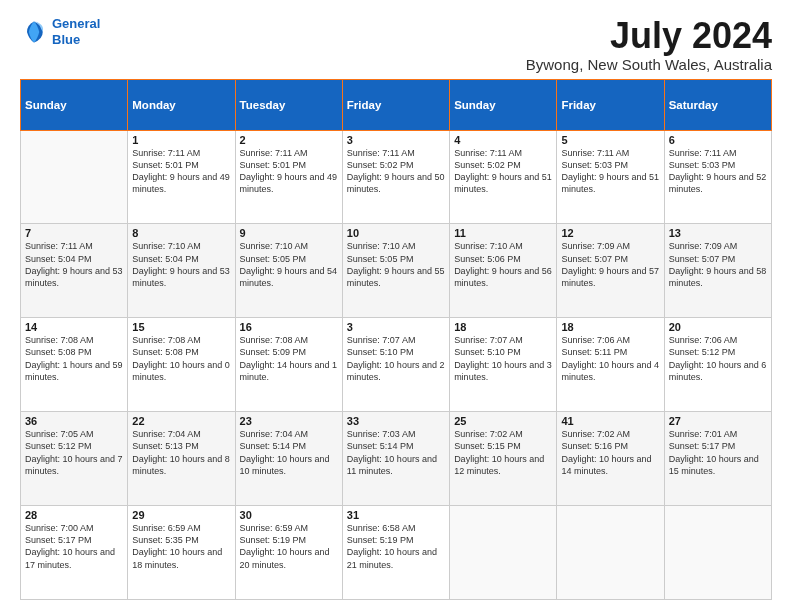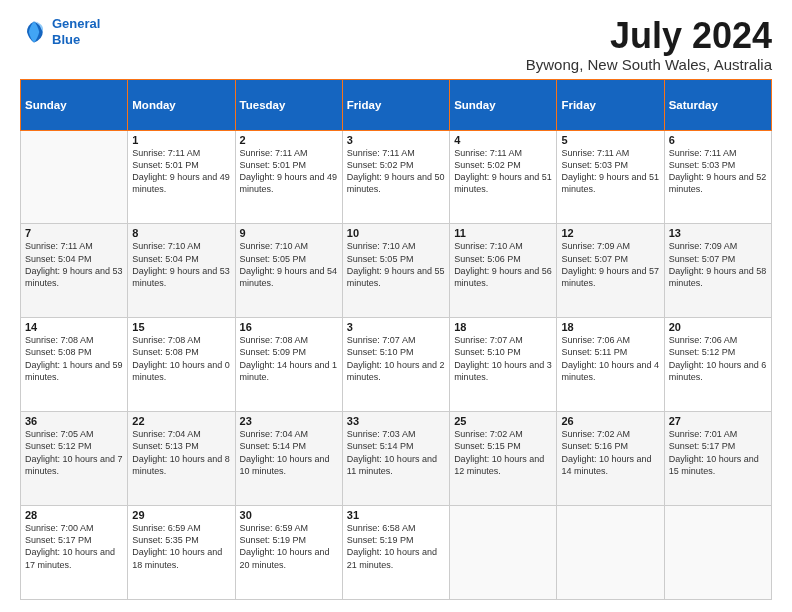--- a/index.html
+++ b/index.html
@@ -284,21 +284,21 @@
             <span class="cell-line">Sunset: 5:14 PM</span>
             <span class="cell-line">Daylight: 10 hours and 11 minutes.</span>
           </td>
           <td>
             <span class="day-number">25</span>
             <span class="cell-line">Sunrise: 7:02 AM</span>
             <span class="cell-line">Sunset: 5:15 PM</span>
             <span class="cell-line">Daylight: 10 hours and 12 minutes.</span>
           </td>
           <td>
-            <span class="day-number">26</span>
+            <span class="day-number">41</span>
             <span class="cell-line">Sunrise: 7:02 AM</span>
             <span class="cell-line">Sunset: 5:16 PM</span>
             <span class="cell-line">Daylight: 10 hours and 14 minutes.</span>
           </td>
           <td>
             <span class="day-number">27</span>
             <span class="cell-line">Sunrise: 7:01 AM</span>
             <span class="cell-line">Sunset: 5:17 PM</span>
             <span class="cell-line">Daylight: 10 hours and 15 minutes.</span>
           </td>

